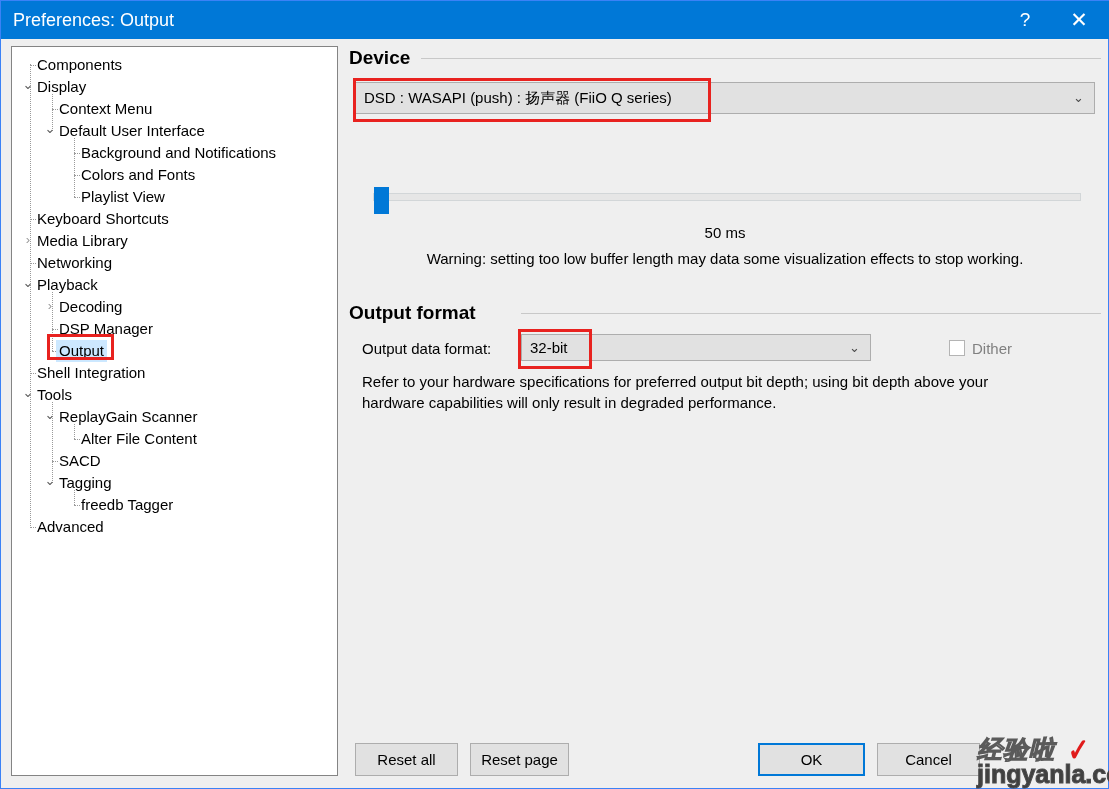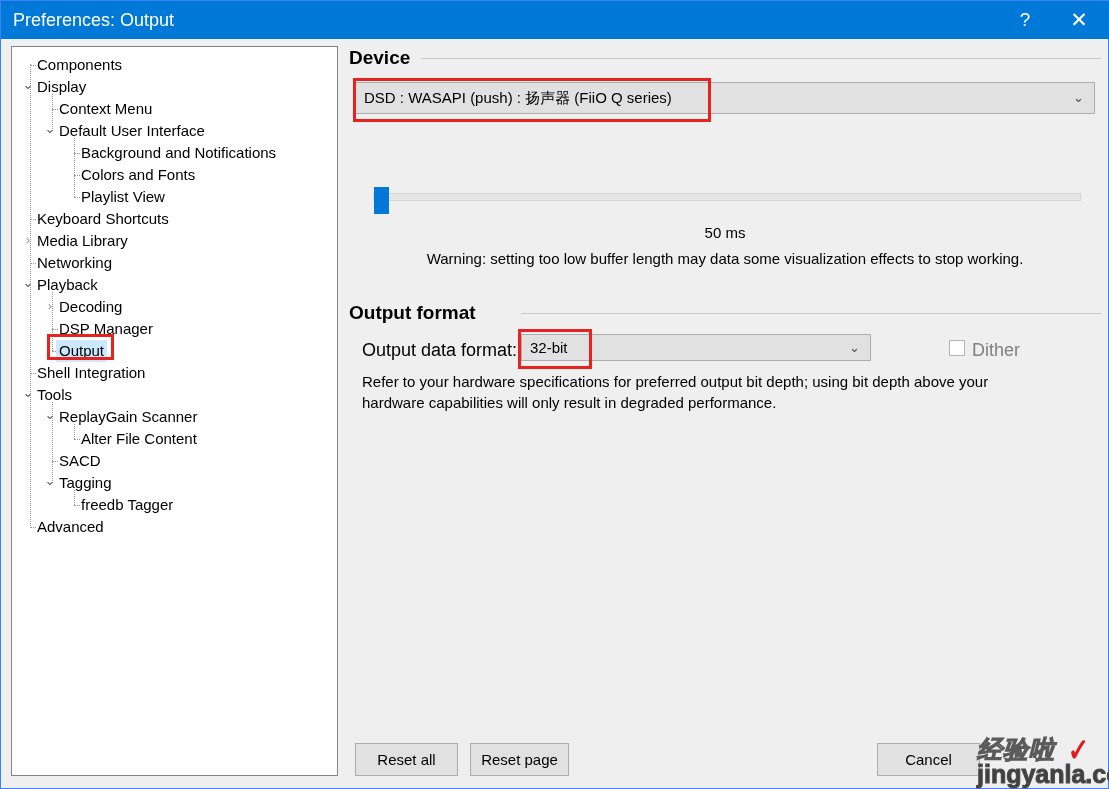--- a/index.html
+++ b/index.html
@@ -108,21 +108,21 @@
     cursor:default;
   }
   .center-text{
     position:absolute;text-align:center;
     font-size:15px;color:#000000;
   }
   .body-text{
     position:absolute;font-size:15px;color:#000000;line-height:21px;
   }
   .label{
-    position:absolute;font-size:18px;color:#000000;white-space:nowrap;
+    position:absolute;font-size:15px;color:#000000;white-space:nowrap;
   }
   .label.disabled{color:#808080;}
   .checkbox{
     position:absolute;width:16px;height:16px;
     background:#ffffff;border:1px solid #b4b4b4;
     box-sizing:border-box;cursor:default;
   }
   
   .btn{
     position:absolute;height:33px;
@@ -253,20 +253,21 @@
       <span class="combo-text" style="line-height:25px;">32-bit</span>
       <span class="combo-arrow" style="line-height:25px;">⌄</span>
     </div>
     <div class="checkbox" style="left:600px;top:294px;"></div>
     <div class="label disabled" style="left:623px;top:294px;">Dither</div>
     <div class="body-text" style="left:13px;top:325px;width:690px;">Refer to your hardware specifications for preferred output bit depth; using bit depth above your hardware capabilities will only result in degraded performance.</div>
   </div>
 
   <div class="btn" style="left:354px;top:742px;width:103px;">Reset all</div>
   <div class="btn" style="left:469px;top:742px;width:99px;">Reset page</div>
+  <div class="btn default" style="left:757px;top:742px;width:107px;">OK</div>
   <div class="btn" style="left:876px;top:742px;width:103px;">Cancel</div>
 
   <div class="annot" style="left:352px;top:77px;width:358px;height:44px;"></div>
   <div class="annot" style="left:46px;top:333px;width:67px;height:26px;"></div>
   <div class="annot" style="left:517px;top:328px;width:74px;height:40px;"></div>
 
   <div id="watermark">
     <div id="wm-cn">经验啦</div>
     <div id="wm-check">✓</div>
     <div id="wm-url">jingyanla.com</div>

